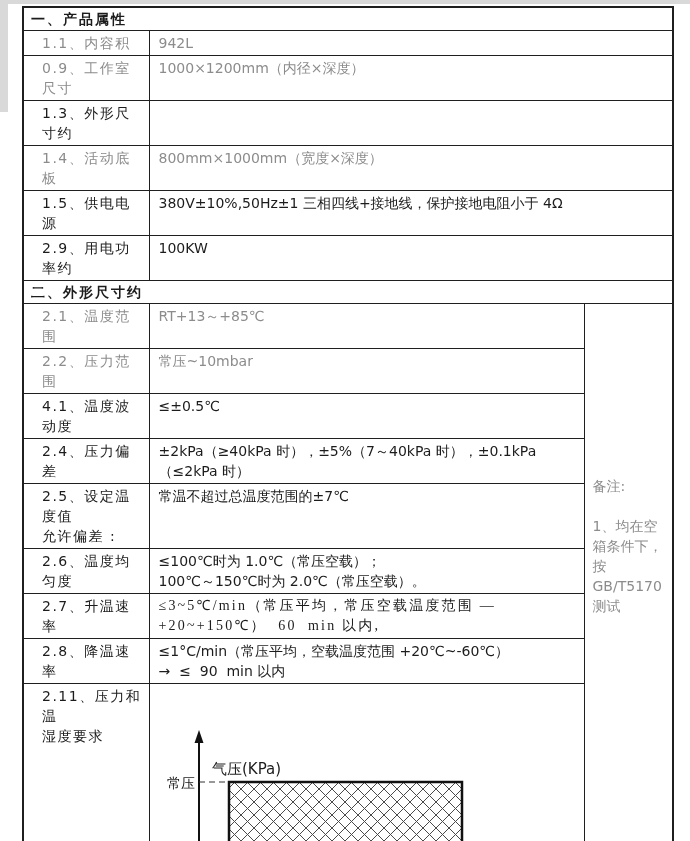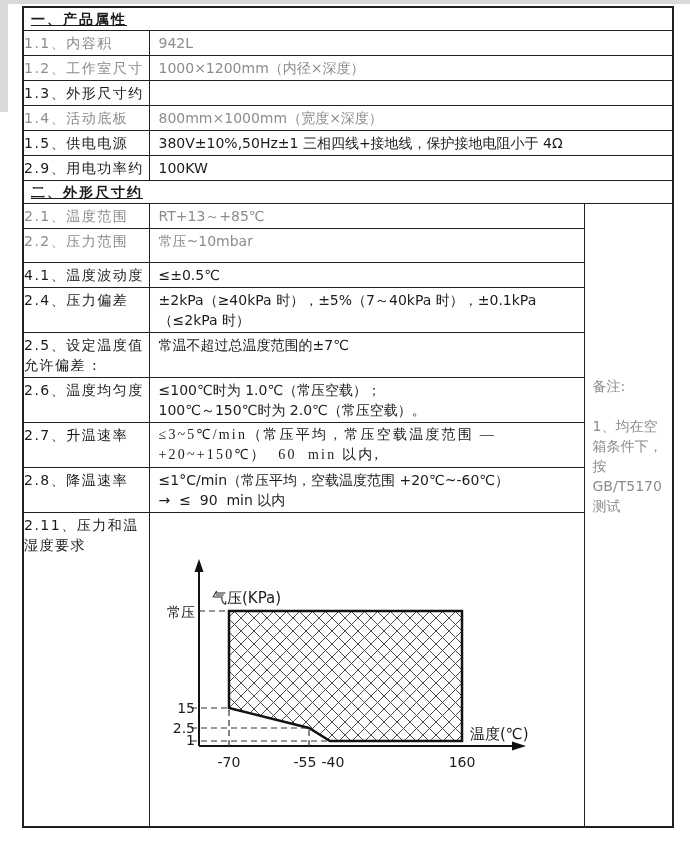--- a/index.html
+++ b/index.html
@@ -33,33 +33,32 @@
   table.spec td {
     border: 1px solid #1f1f1f;
     vertical-align: top;
     font-size: 14px;
     line-height: 20px;
     color: #1c1c1c;
     white-space: pre-wrap;
     overflow: hidden;
   }
   td.label {
-    padding: 2px 3px 2px 0;
+    padding: 2px 3px 2px 18px;
     letter-spacing: 1.5px;
   }
   td.value {
     padding: 2px 5px 2px 9px;
     border-radius: 9px;
   }
   td.section {
     font-weight: bold;
     font-size: 15px;
     letter-spacing: 2px;
     padding: 1px 5px 1px 7px;
-    text-decoration: underline;
   }
   tr.gray td { color: #8c8c8c; }
   td.vmid { vertical-align: middle; }
   td.spread { letter-spacing: 2.2px; font-family: Liberation Serif, serif; }
   td.remark {
     padding: 172px 4px 4px 8px;
     line-height: 25px;
     white-space: pre;
   }
   td.chartcell { padding: 0; vertical-align: top; }
@@ -85,21 +84,21 @@
     <tbody>
         <tr style="height:19px">
       <td colspan="3" class="section">一、产品属性</td>
     </tr>
 
     <tr style="height:22px" class="gray">
       <td class="label">1.1、内容积</td>
       <td class="value" colspan="2">942L</td>
     </tr>
     <tr style="height:21px" class="gray">
-      <td class="label">1.2、工作室尺寸</td>
+      <td class="label">0.9、工作室尺寸</td>
       <td class="value" colspan="2">1000×1200mm（内径×深度）</td>
     </tr>
     <tr style="height:22px">
       <td class="label">1.3、外形尺寸约</td>
       <td class="value" colspan="2"></td>
     </tr>
     <tr style="height:23px" class="gray">
       <td class="label">1.4、活动底板</td>
       <td class="value" colspan="2">800mm×1000mm（宽度×深度）</td>
     </tr>

